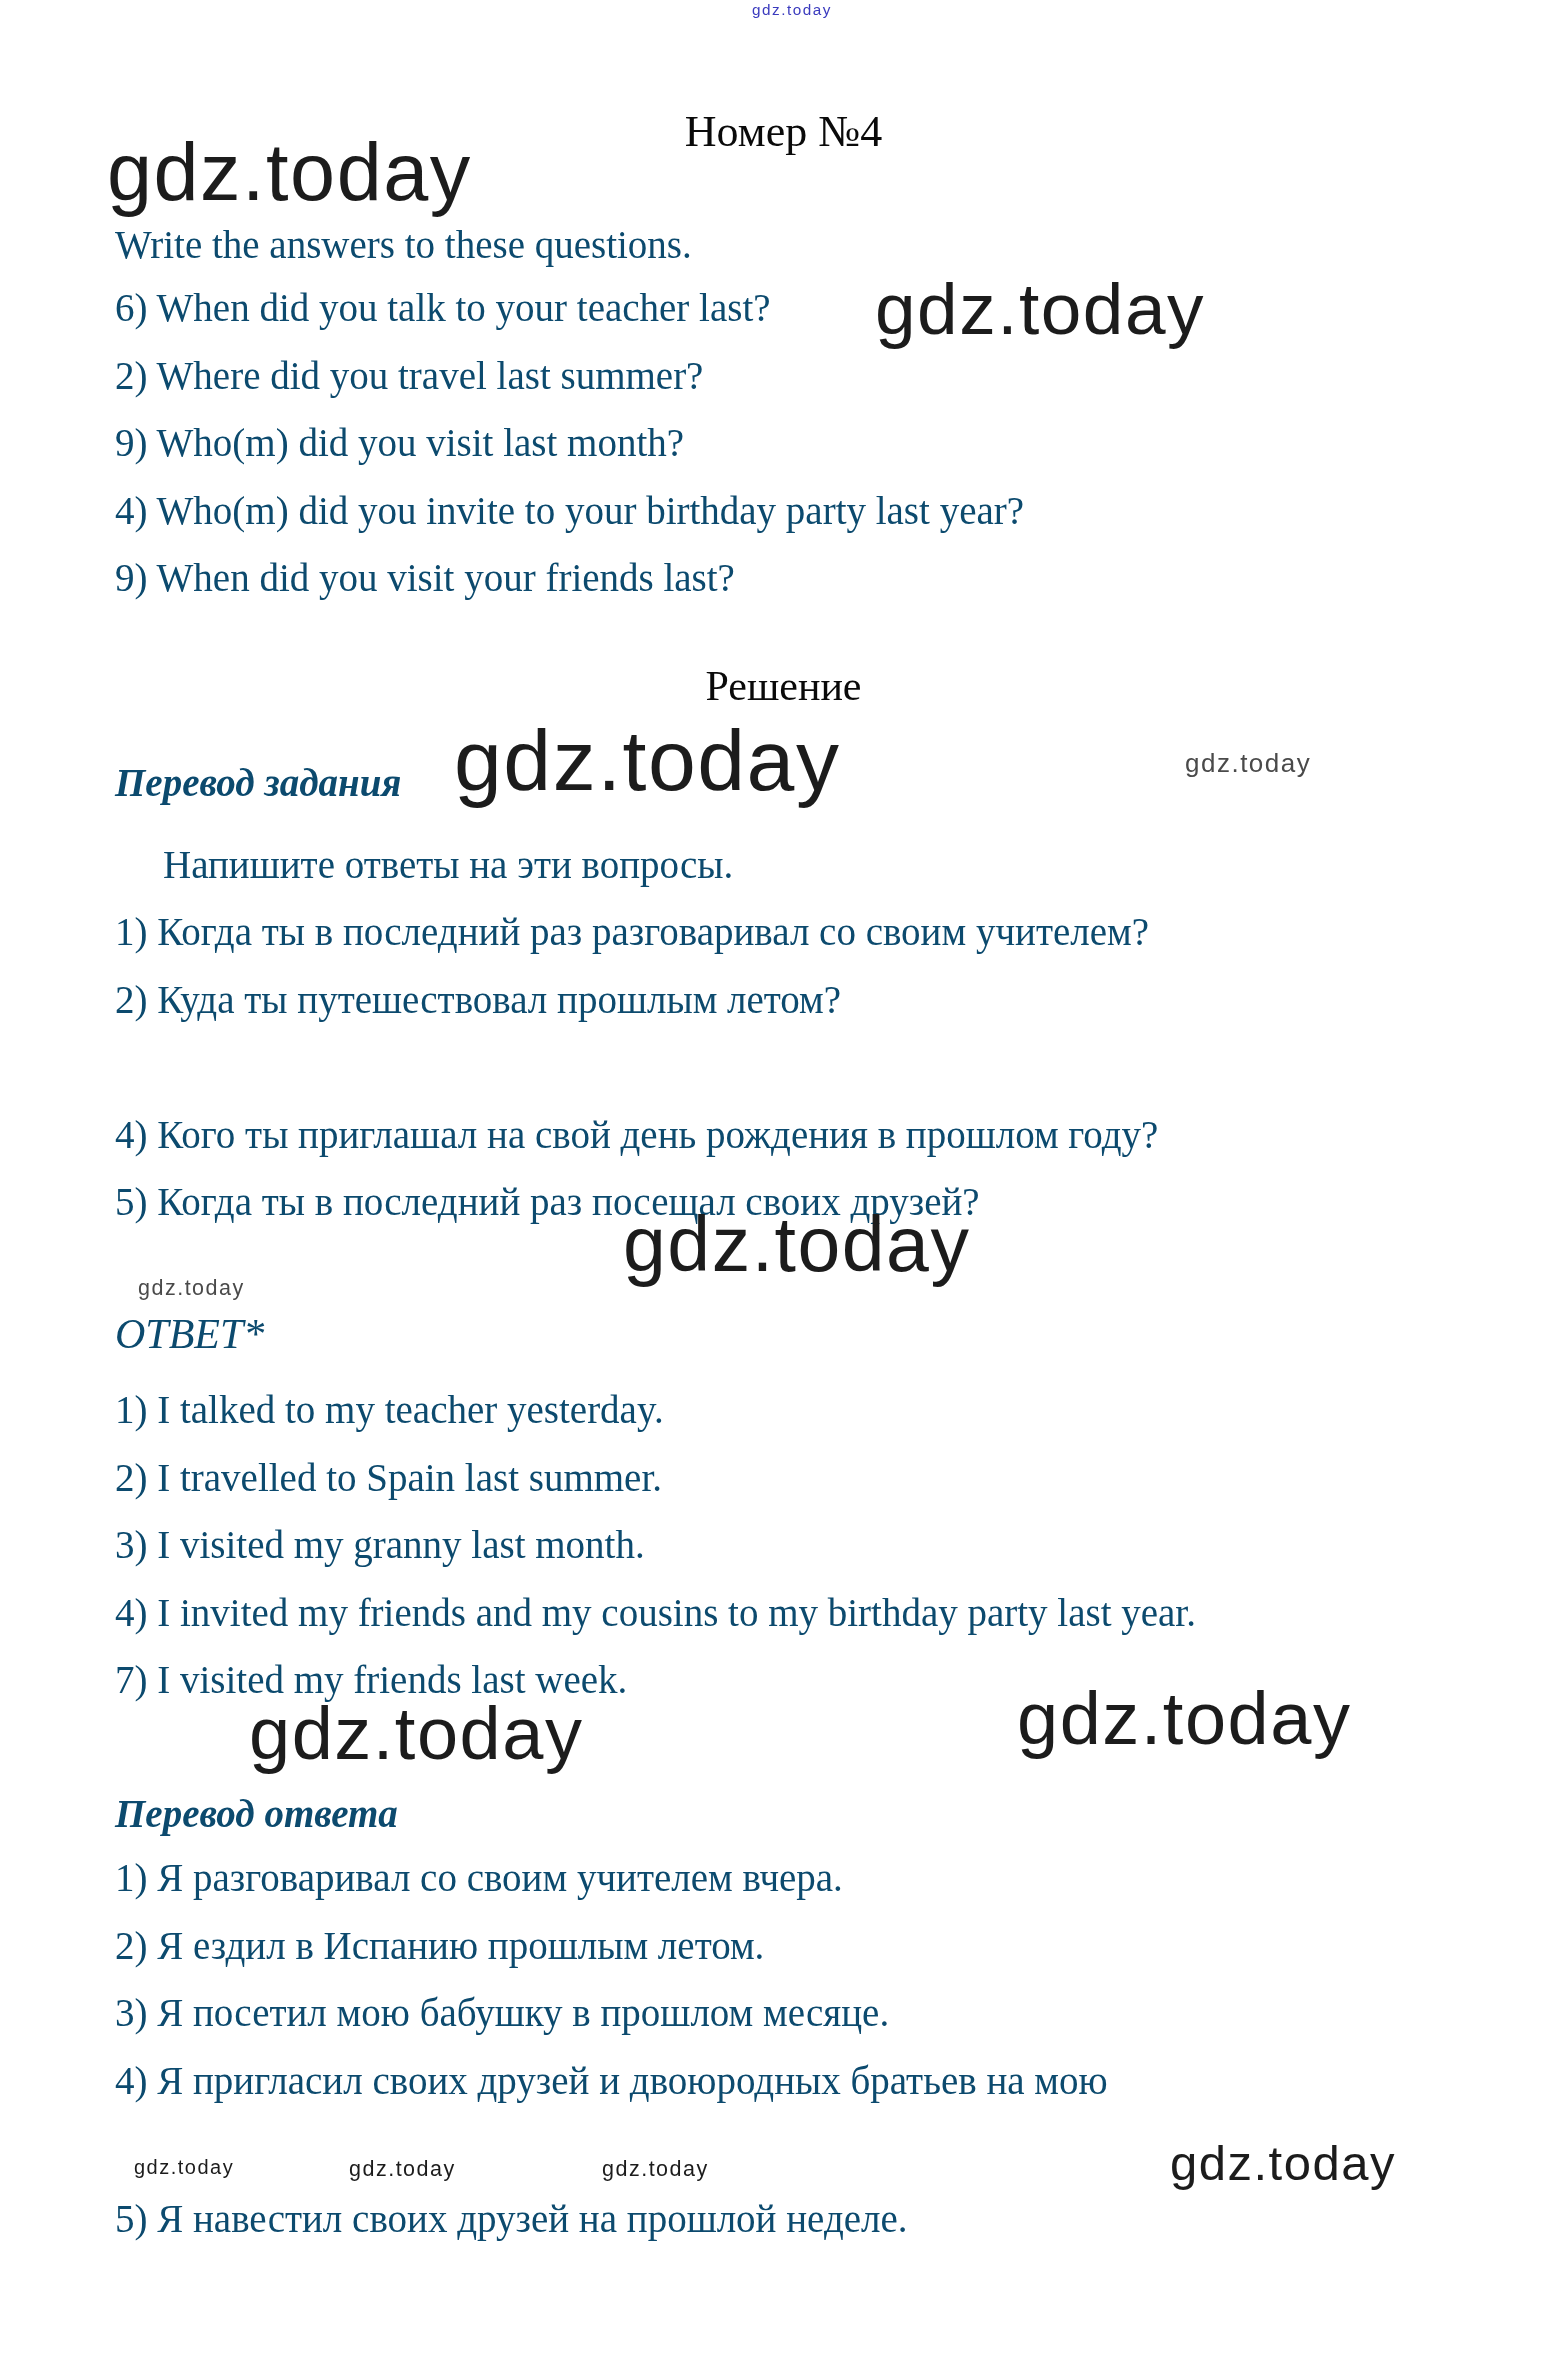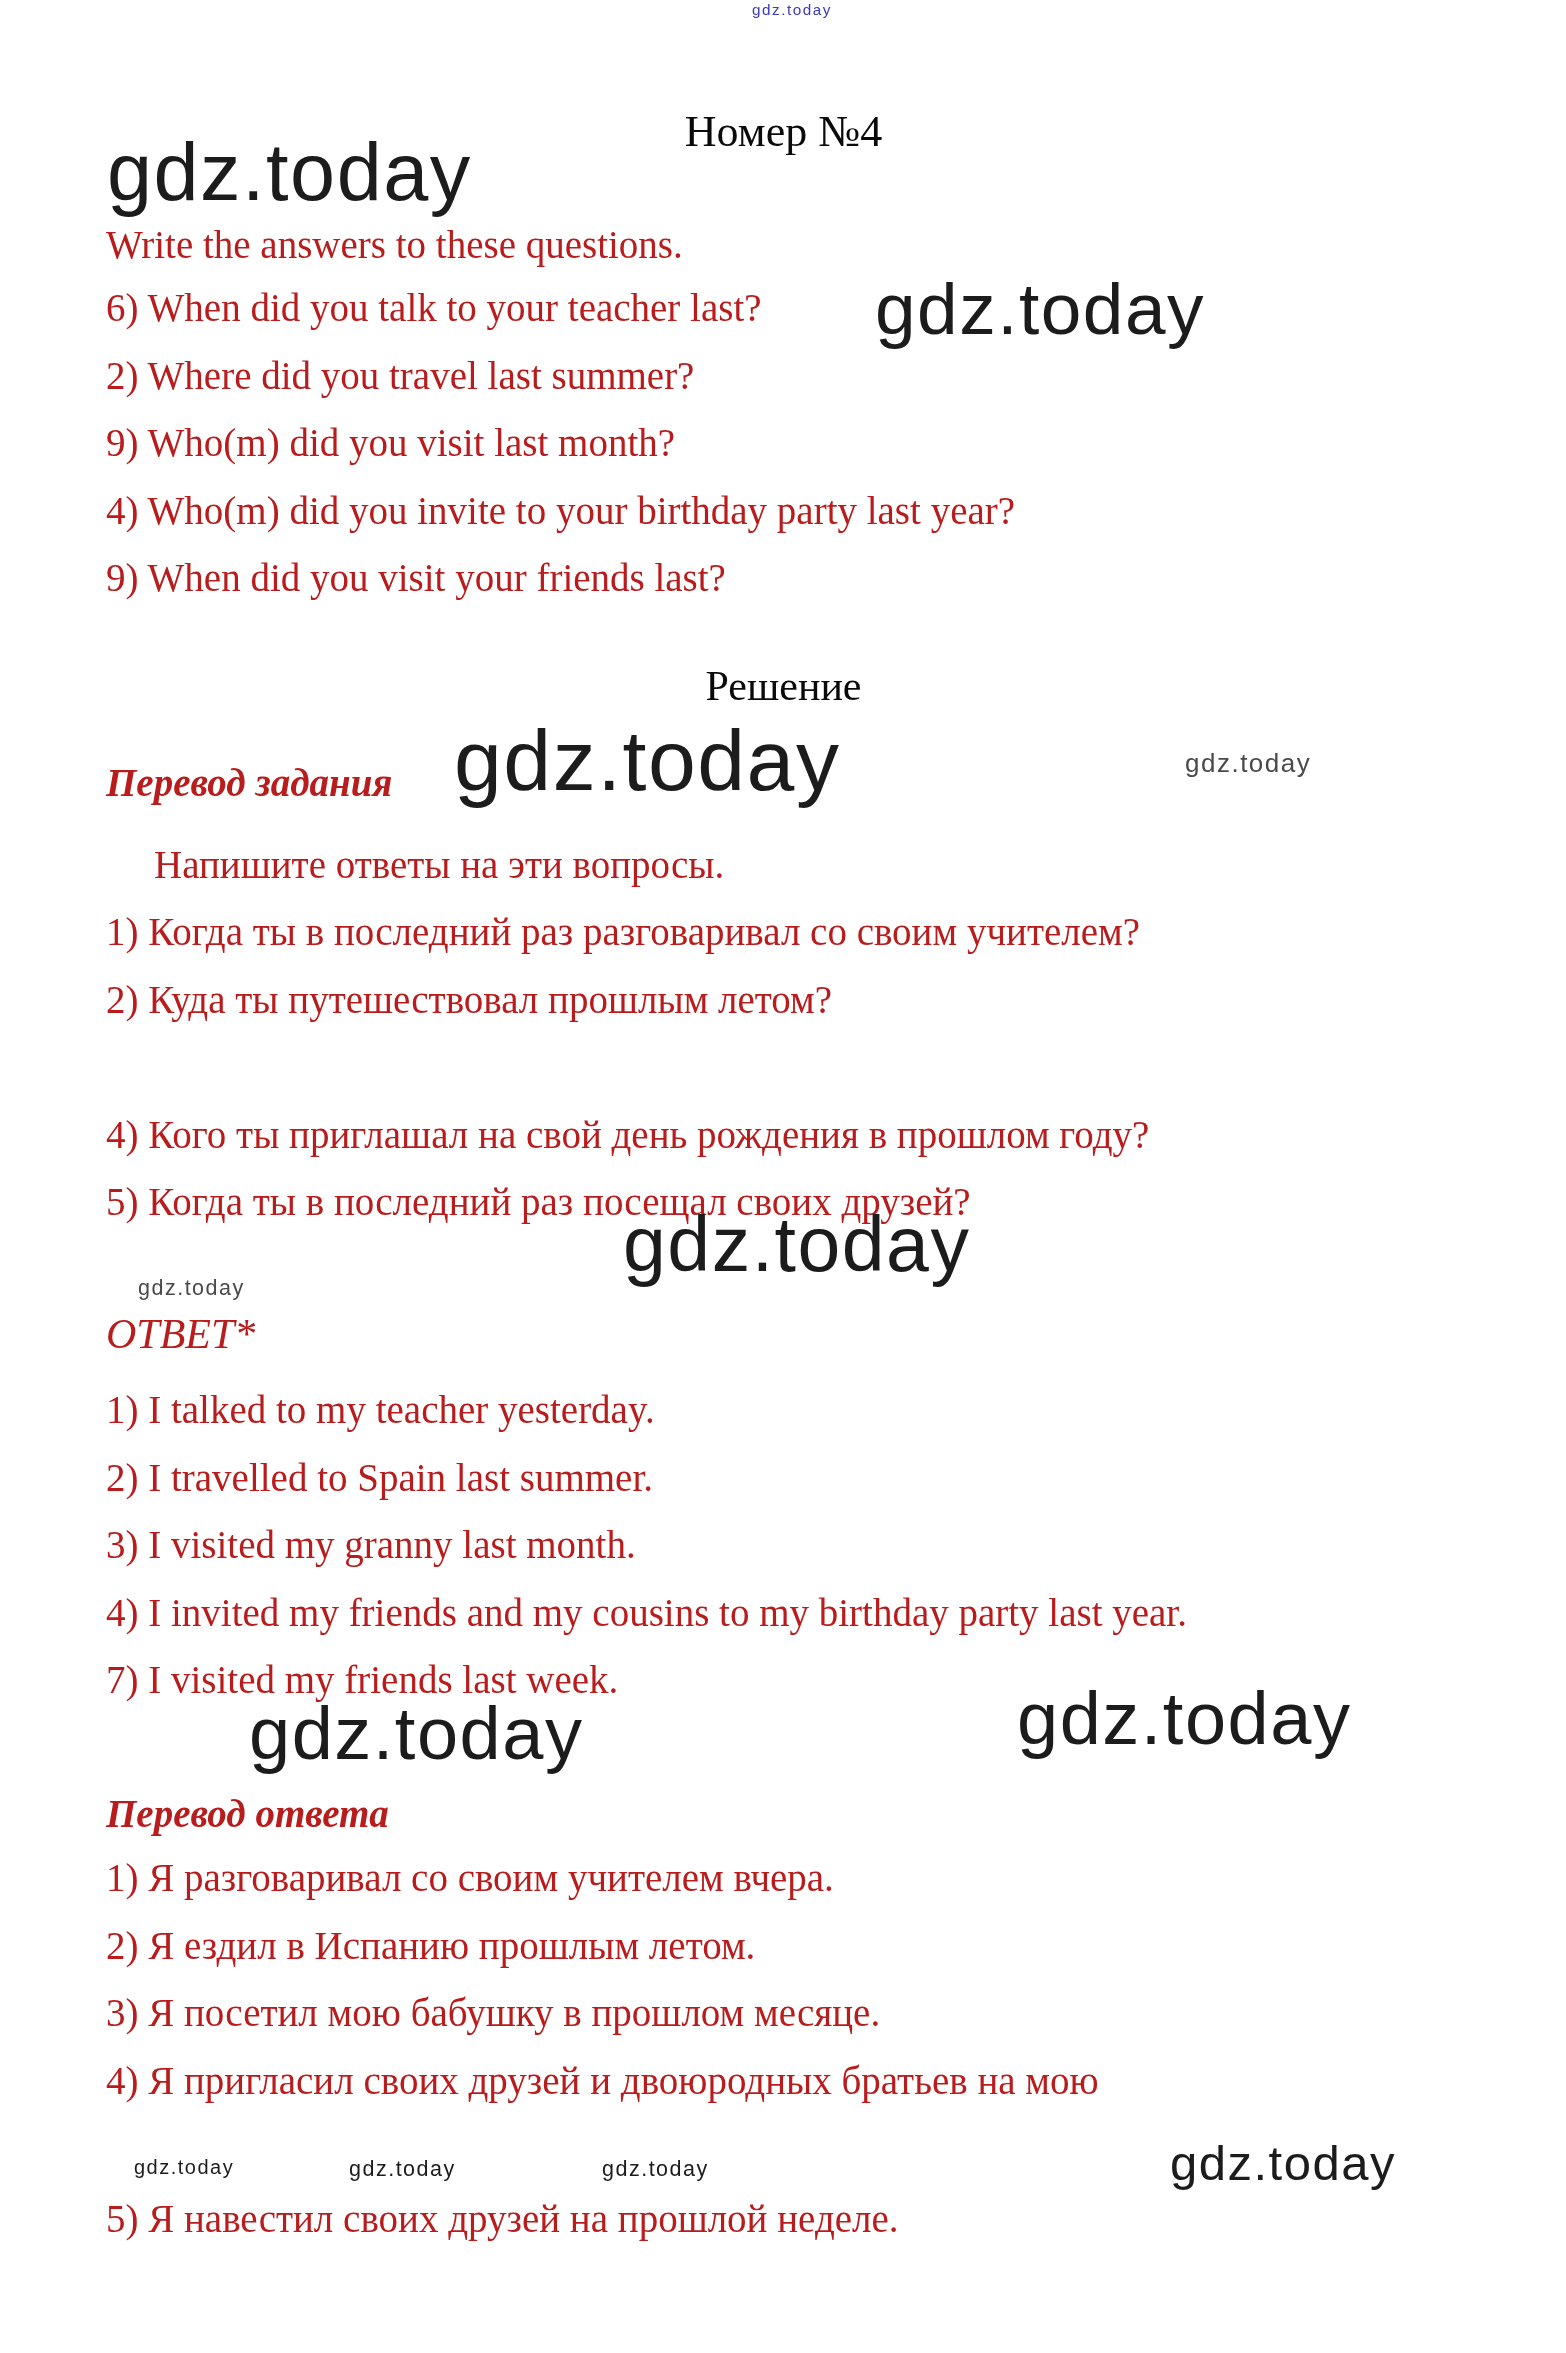--- a/index.html
+++ b/index.html
@@ -7,24 +7,24 @@
     position: relative;
     width: 1567px;
     height: 2354px;
     background: #ffffff;
     overflow: hidden;
     font-family: "Liberation Serif", serif;
     color: #0a0a0a;
   }
   .line {
     position: absolute;
-    left: 106px;
+    left: 115px;
     font-size: 39px;
     white-space: nowrap;
-    color: #b91c1c;
+    color: #0c4a6e;
   }
   .centered {
     position: absolute;
     left: 0;
     width: 100%;
     text-align: center;
     white-space: nowrap;
   }
   .title { font-size: 44px; }
   .section-heading { font-size: 42px; }

